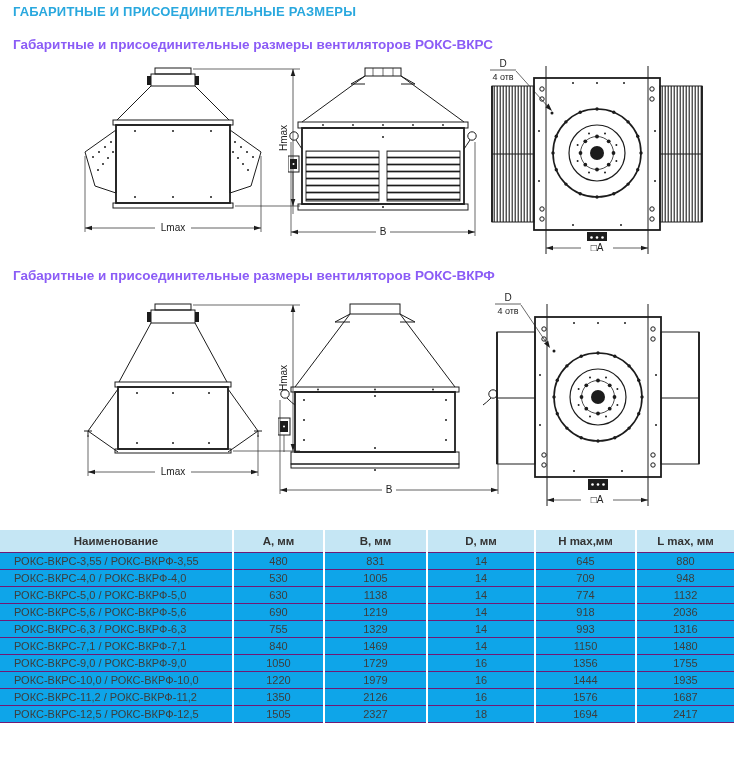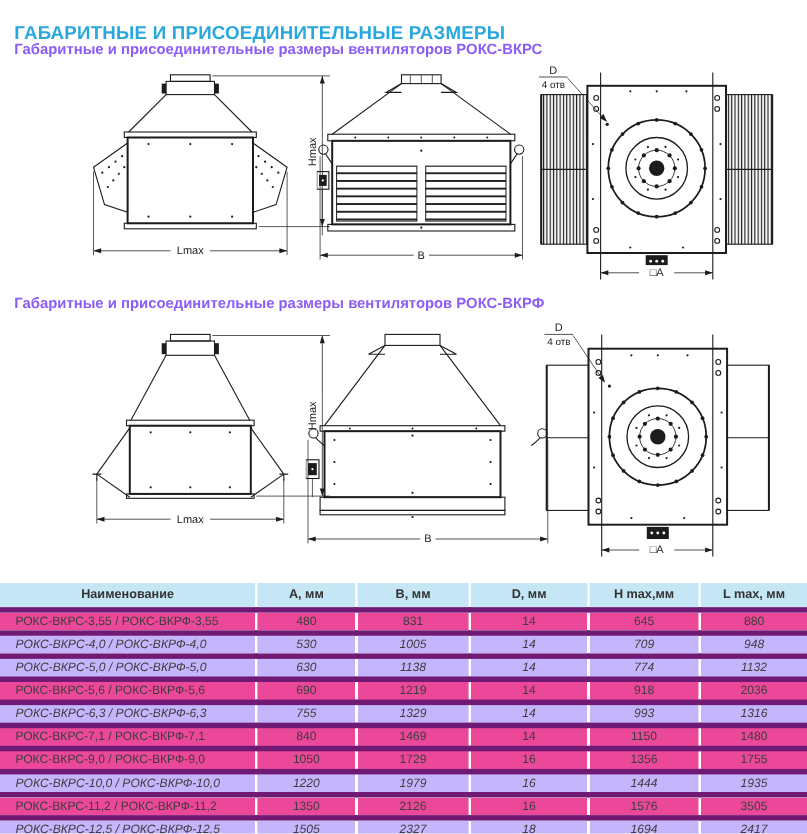--- a/index.html
+++ b/index.html
@@ -1,18 +1,18 @@
 <!DOCTYPE html>
 <html><head>
 <meta charset="utf-8">
 <style>
   html,body{margin:0;padding:0;background:#fff;}
   .page{position:relative;width:734px;height:758px;background:#fff;overflow:hidden;
         font-family:"Liberation Sans",sans-serif;}
-  .page-title{position:absolute;left:13px;top:20px;font-size:17px;font-weight:bold;
+  .page-title{position:absolute;left:13px;top:4px;font-size:13px;font-weight:bold;
         color:#29a8de;letter-spacing:.2px;}
   .section-title{position:absolute;left:13px;font-size:13.5px;font-weight:bold;color:#8b5cf6;}
   #sec1{top:37px;} #sec2{top:268px;}
   .drawrow{position:absolute;left:0;width:734px;}
   #row1{top:56px;height:212px;} #row2{top:290px;height:236px;}
   .dwg{position:absolute;top:0;}
   svg text{font-family:"Liberation Sans",sans-serif;fill:#222;}
   .ln{stroke:#1c1c1c;stroke-width:1;fill:none;}
   .thk{stroke:#1c1c1c;stroke-width:1.8;fill:none;}
   .thin{stroke:#2a2a2a;stroke-width:.7;fill:none;}
@@ -23,23 +23,23 @@
   .wbg{fill:#fff;}
   
   .dim-table{position:absolute;top:530px;left:0;width:734px;border-collapse:collapse;
         table-layout:fixed;}
   .dim-table th{background:#c5e6f4;color:#333;font-size:11.5px;font-weight:bold;
         padding:5px 2px;text-align:center;}
   .dim-table td{font-size:11px;color:#3d3d3d;padding:2px 2px;text-align:center;
         white-space:nowrap;overflow:hidden;}
   .dim-table td:first-child{text-align:left;padding-left:14px;}
   .dim-table th + th, .dim-table td + td{border-left:2px solid #fff;}
-  .dim-table tr{border-bottom:5px solid #701a75;}
-  .dim-table tbody tr.alt{background:#c4b5fd;font-style:italic;}
-  .dim-table tbody tr{background:#ec4899;}
+  .dim-table tr{border-bottom:1px solid #701a75;}
+  .dim-table tbody tr.alt{background:#0ea5e9;}
+  .dim-table tbody tr{background:#0ea5e9;}
   .defs-hidden{position:absolute;width:0;height:0;overflow:hidden;}
 </style>
 </head>
 <body>
 
 <div class="page">
 
   <svg class="defs-hidden" aria-hidden="true">
     <defs>
       <pattern id="vgrille" width="4" height="10" patternUnits="userSpaceOnUse">
@@ -528,21 +528,21 @@
           <td>16</td>
           <td>1444</td>
           <td>1935</td>
         </tr>
         <tr>
           <td>РОКС-ВКРС-11,2 / РОКС-ВКРФ-11,2</td>
           <td>1350</td>
           <td>2126</td>
           <td>16</td>
           <td>1576</td>
-          <td>3505</td>
+          <td>1687</td>
         </tr>
         <tr class="alt">
           <td>РОКС-ВКРС-12,5 / РОКС-ВКРФ-12,5</td>
           <td>1505</td>
           <td>2327</td>
           <td>18</td>
           <td>1694</td>
           <td>2417</td>
         </tr>
       </tbody>

